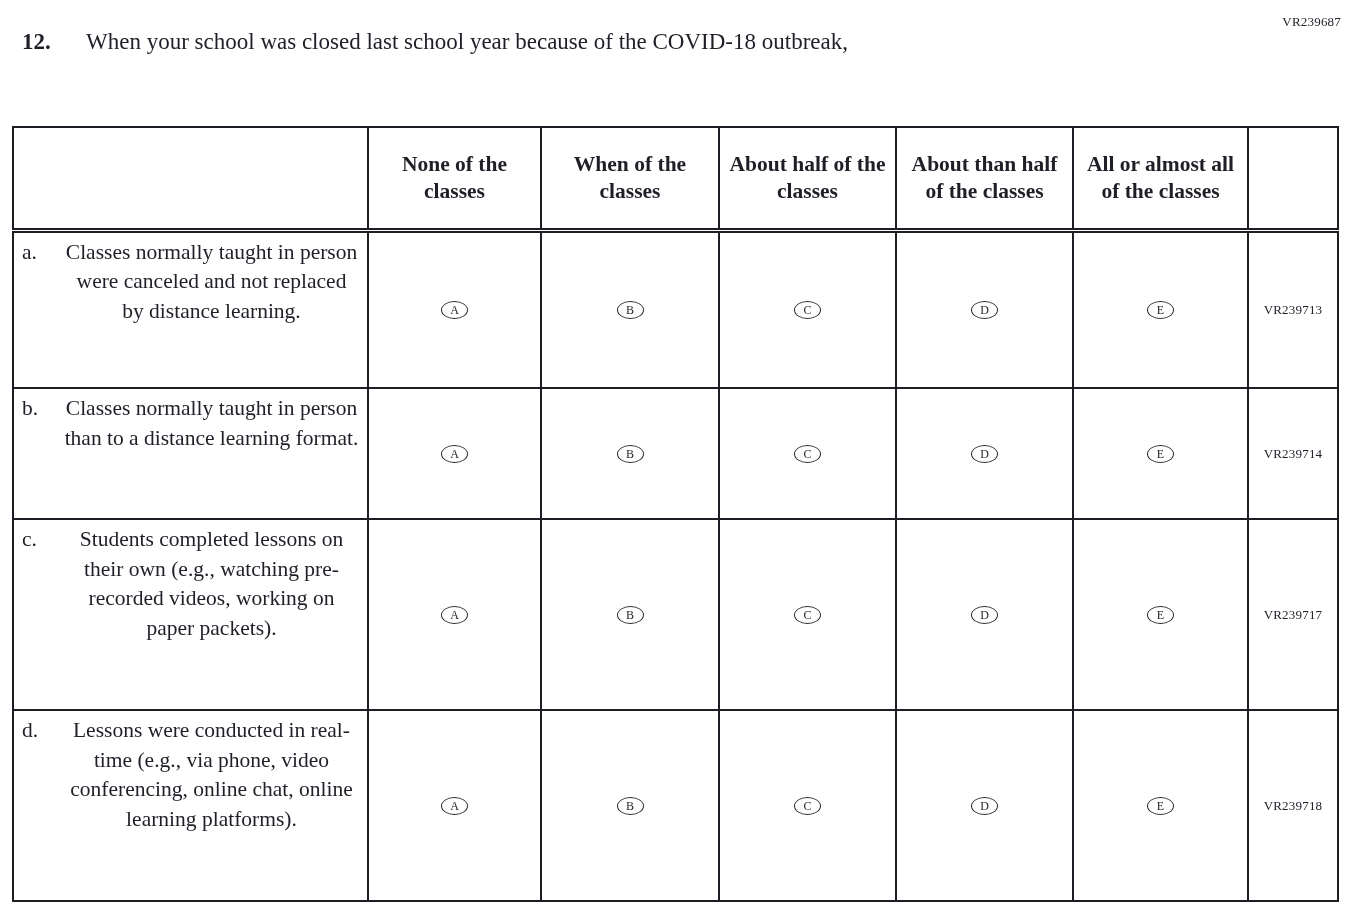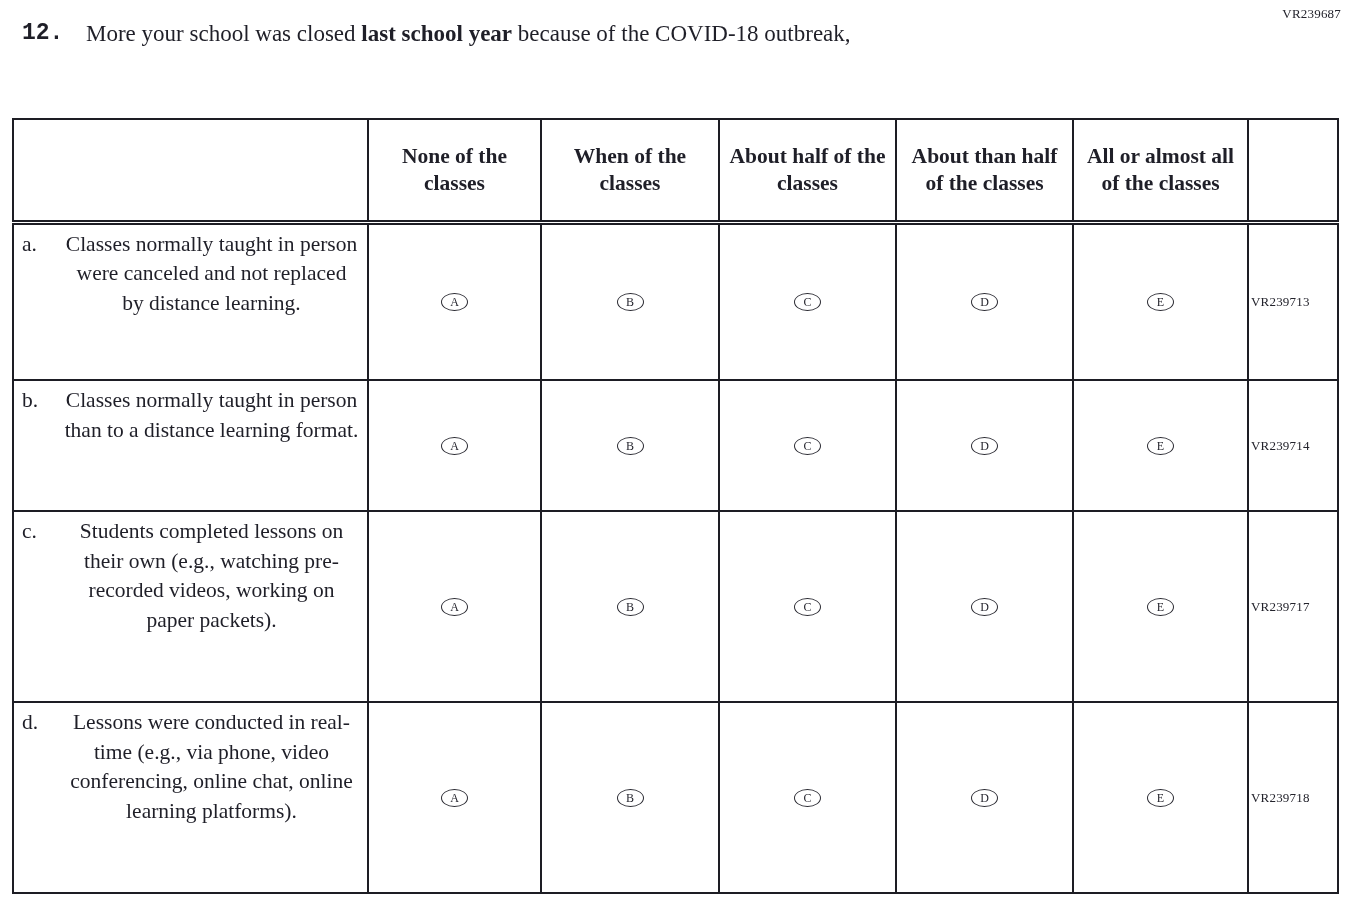--- a/index.html
+++ b/index.html
@@ -5,21 +5,21 @@
   * { margin: 0; padding: 0; box-sizing: border-box; }
   html, body { background: #ffffff; }
   body {
     width: 1349px;
     height: 912px;
     font-family: "Liberation Serif", serif;
     color: #1f1f28;
     position: relative;
     overflow: hidden;
   }
-  .page { position: absolute; inset: 0; }
+  .page { position: absolute; inset: 0; margin-top: 8px; }
 
   .vr-top {
     position: absolute;
     top: 6px;
     right: 8px;
     font-size: 13px;
     letter-spacing: 0.2px;
     color: #23232c;
   }
 
@@ -28,24 +28,23 @@
     top: 18px;
     left: 22px;
     display: flex;
     font-size: 23px;
     line-height: 31px;
   }
   .q-num {
     font-weight: bold;
     width: 64px;
     flex-shrink: 0;
-    font-family: Liberation Mono, monospace;
   }
   .q-text { max-width: 1180px; }
-  .q-bold { font-weight: bold; }
+  .q-bold { font-weight: normal; }
 
   table.grid {
     position: absolute;
     top: 118px;
     left: 12px;
     width: 1325px;
     border-collapse: collapse;
     table-layout: fixed;
   }
   table.grid th, table.grid td {
@@ -90,38 +89,38 @@
     justify-content: center;
     font-size: 12px;
     line-height: 1;
     color: #1f1f28;
     cursor: pointer;
     background: #ffffff;
   }
 
   td.vr {
     font-size: 13px;
-    text-align: left;
+    text-align: center;
     vertical-align: middle;
     padding: 0 2px;
     letter-spacing: 0.2px;
     color: #23232c;
   }
 </style>
 </head>
 <body>
 
 <div class="page">
 
   <div class="vr-top">VR239687</div>
 
   <div class="question">
     <span class="q-num">12.</span>
     <div class="q-text">
-      <div><span>More your school was closed </span><span class="q-bold">last school year</span><span> because of the COVID-18 outbreak,</span></div>
+      <div><span>When your school was closed </span><span class="q-bold">last school year</span><span> because of the COVID-18 outbreak,</span></div>
     </div>
   </div>
 
   <table class="grid">
     <colgroup>
       <col style="width:355px">
       <col style="width:173px">
       <col style="width:178px">
       <col style="width:177px">
       <col style="width:177px">

